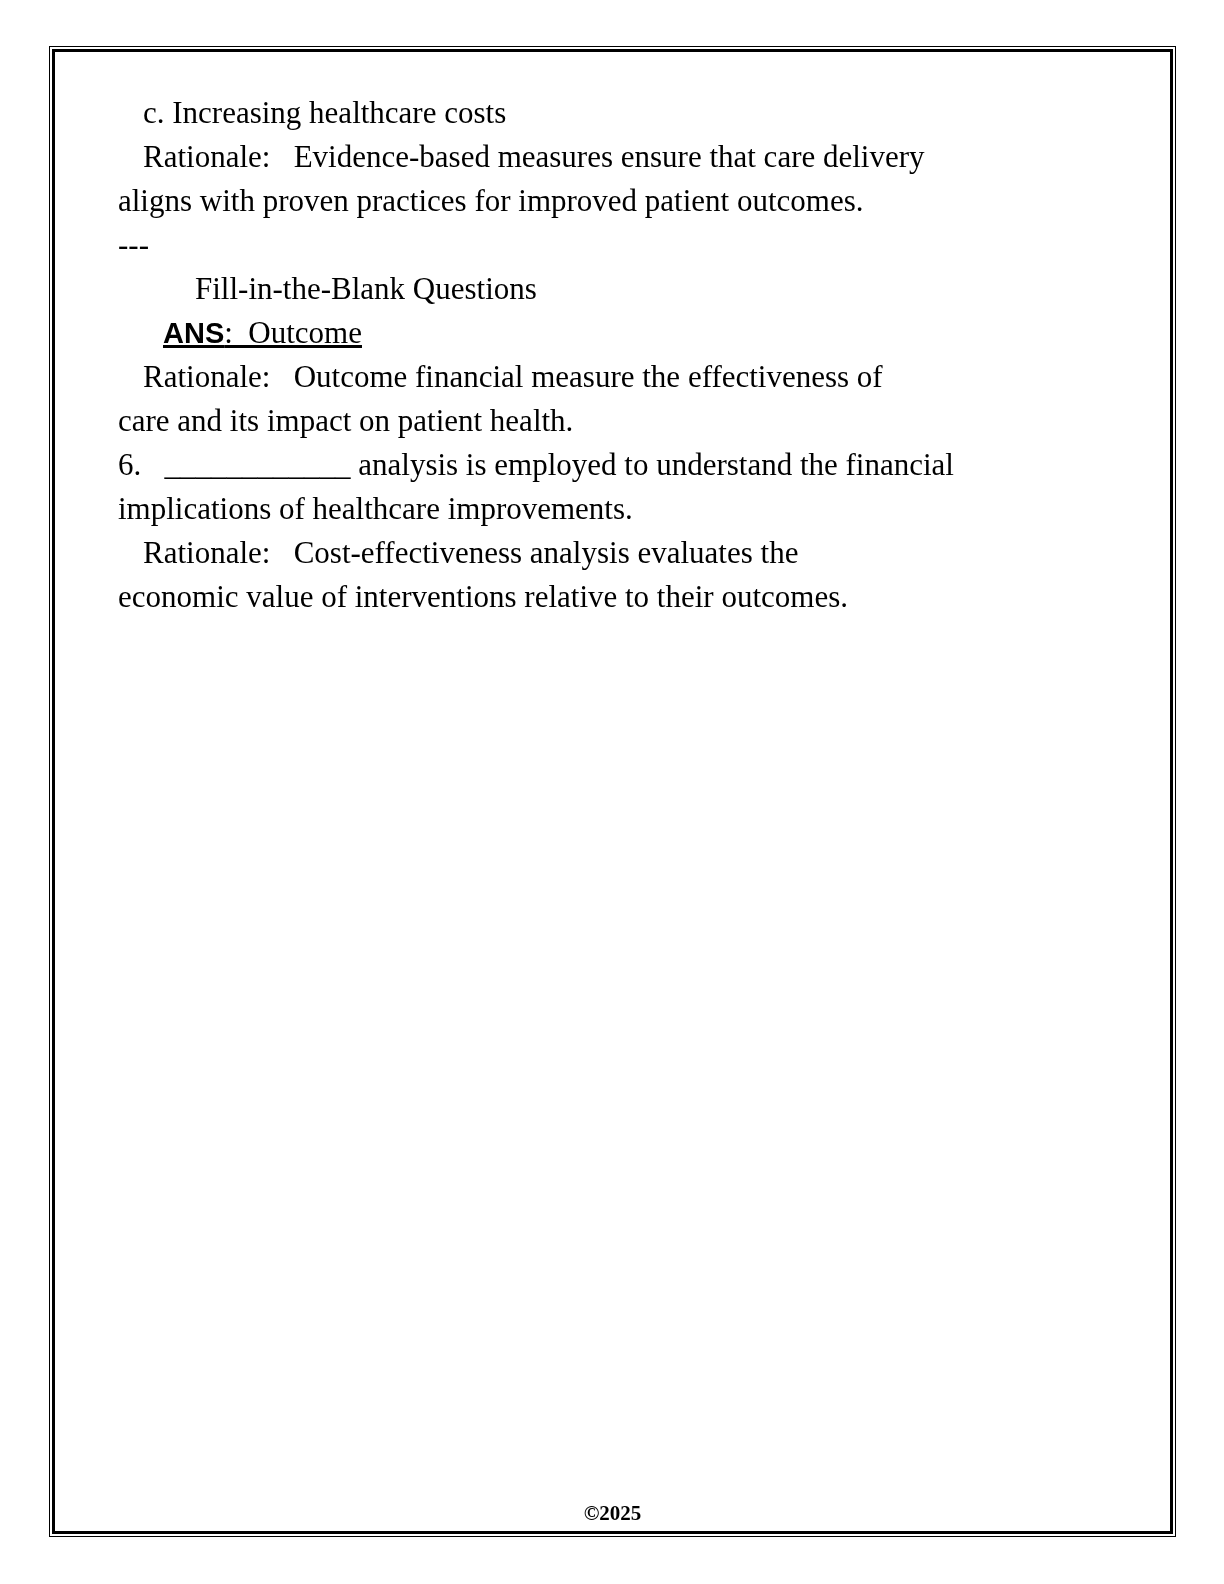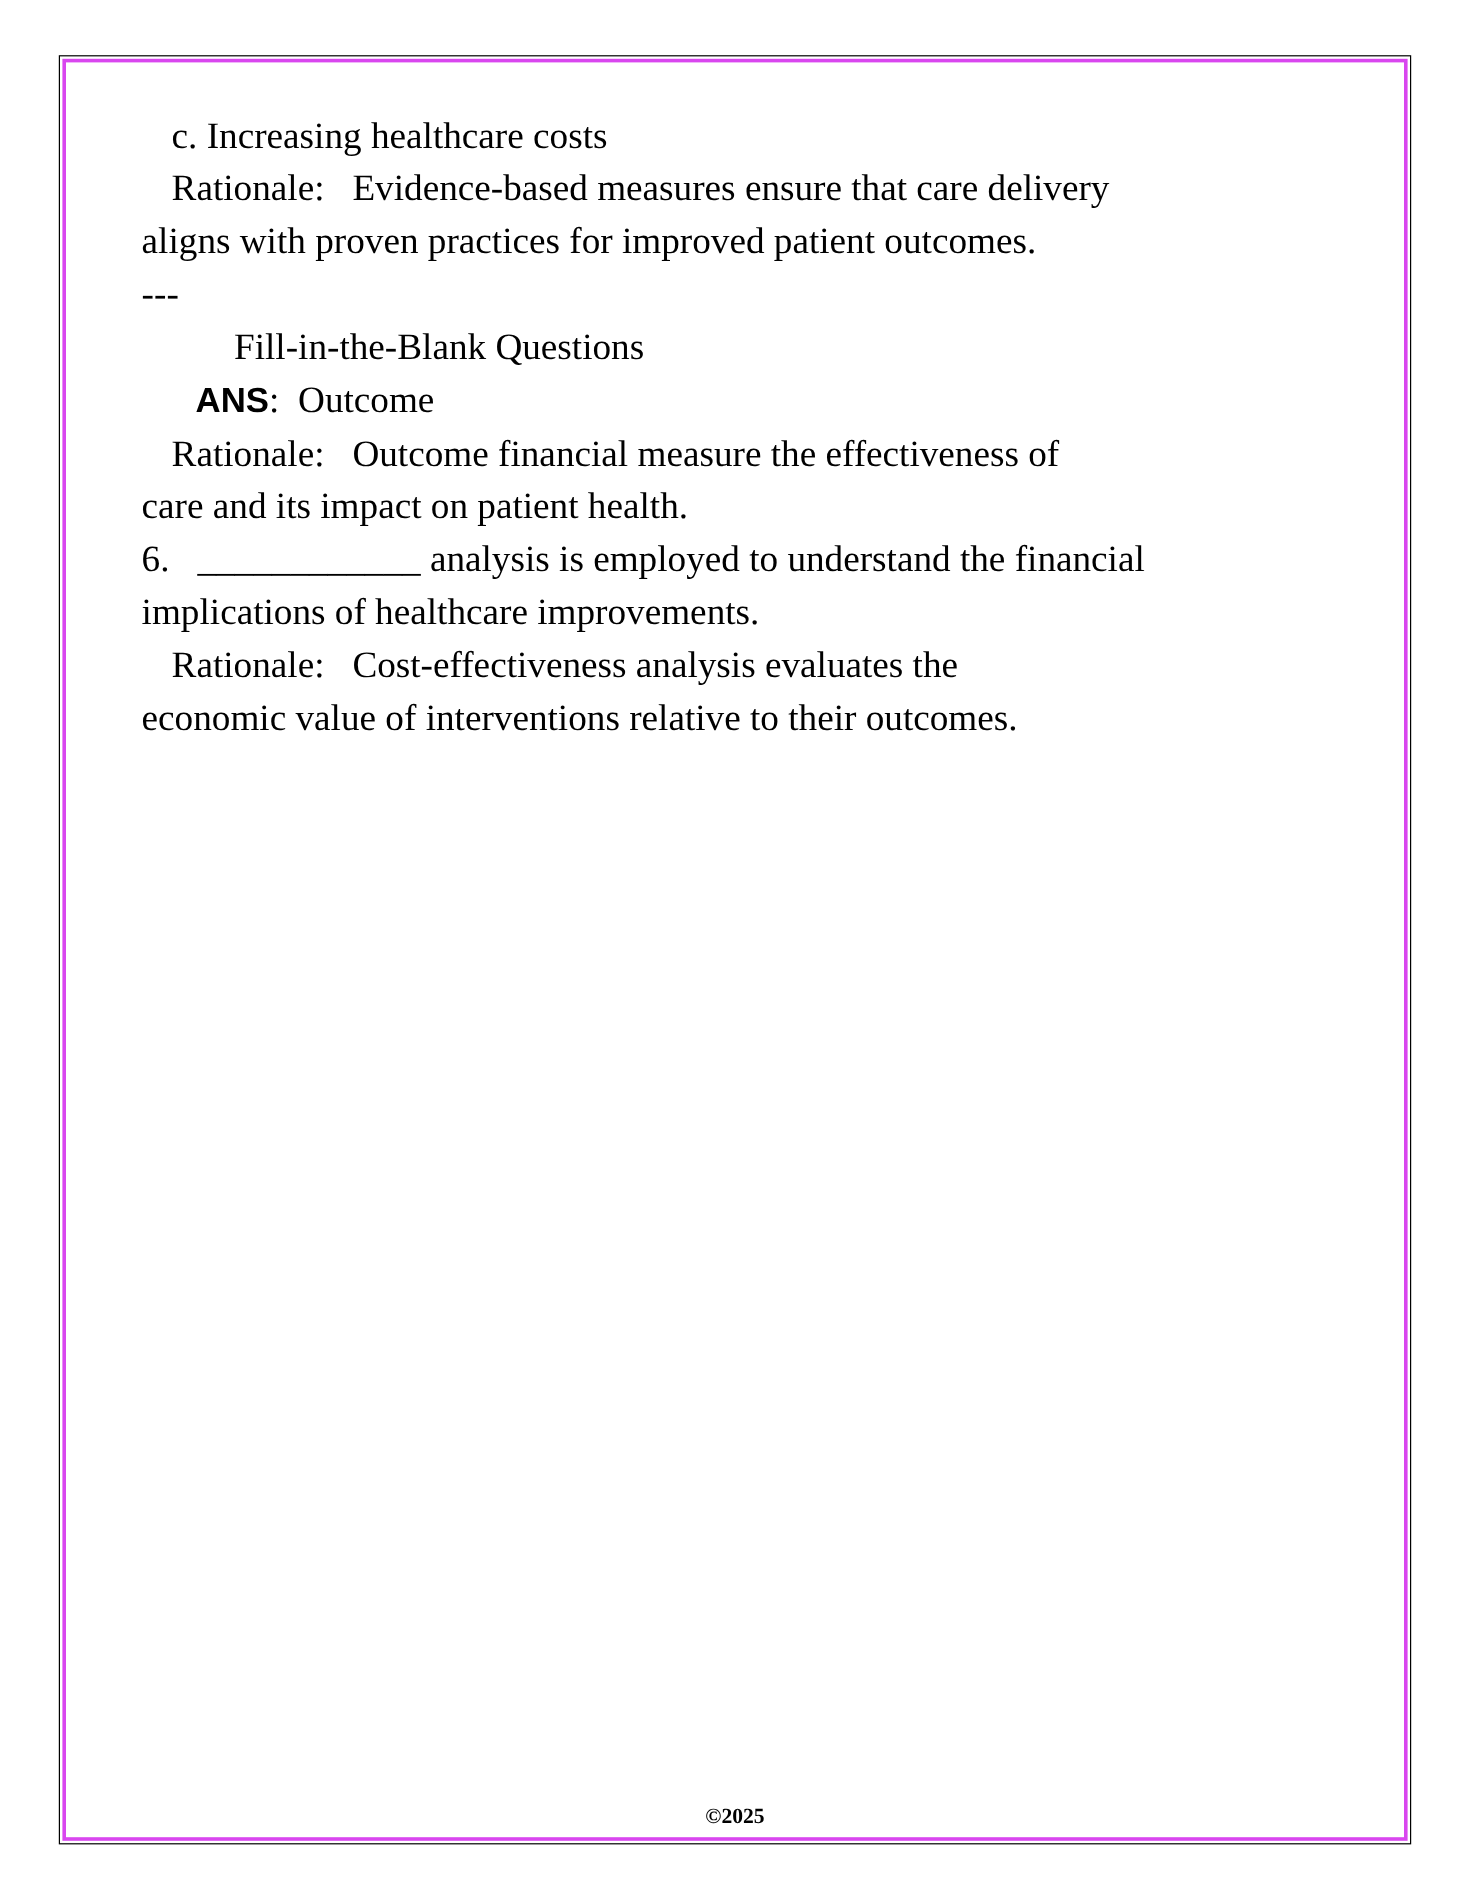--- a/index.html
+++ b/index.html
@@ -22,58 +22,58 @@
     height: 1491px;
     box-sizing: border-box;
     border: 1px solid #000000;
     padding: 2px;
     background: #ffffff;
   }
   .frame-inner {
     box-sizing: border-box;
     width: 100%;
     height: 100%;
-    border: 3px solid #d946ef;
+    border: 3px solid #000000;
     position: relative;
   }
   .content {
     box-sizing: border-box;
     padding: 39px 40px 0 63px;
     font-size: 31px;
     line-height: 44px;
   }
   .content p {
     margin: 0;
     white-space: pre-wrap;
   }
   .option      { padding-left: 25px; margin-bottom: 23px; }
   .opt-d       { margin-bottom: 27px; }
   .rationale   { text-indent: 25px; }
   .rat-top     { margin-bottom: 94px; }
   .separator   { margin-bottom: 82px; }
   .heading     { padding-left: 77px; margin-bottom: 90px; }
   .q5          { margin-bottom: 24px; }
-  .ans         { padding-left: 45px; }
+  .ans         { padding-left: 45px; text-decoration: underline; }
   .a5          { margin-bottom: 28px; }
   .rat5        { margin-bottom: 89px; }
   .q6          { margin-bottom: 25px; }
   .a6          { margin-bottom: 26px; }
   .ans-label {
     font-family: "Liberation Sans", sans-serif;
     font-weight: bold;
     font-size: 29px;
   }
   .footer {
     position: absolute;
     left: 0;
     right: 0;
     bottom: 6px;
     text-align: center;
     font-weight: bold;
-    font-size: 18px;
+    font-size: 21px;
     line-height: 24px;
   }
 </style>
 </head>
 <body>
 
 <div class="page">
   <div class="frame-outer">
     <div class="frame-inner">
       <div class="content">

